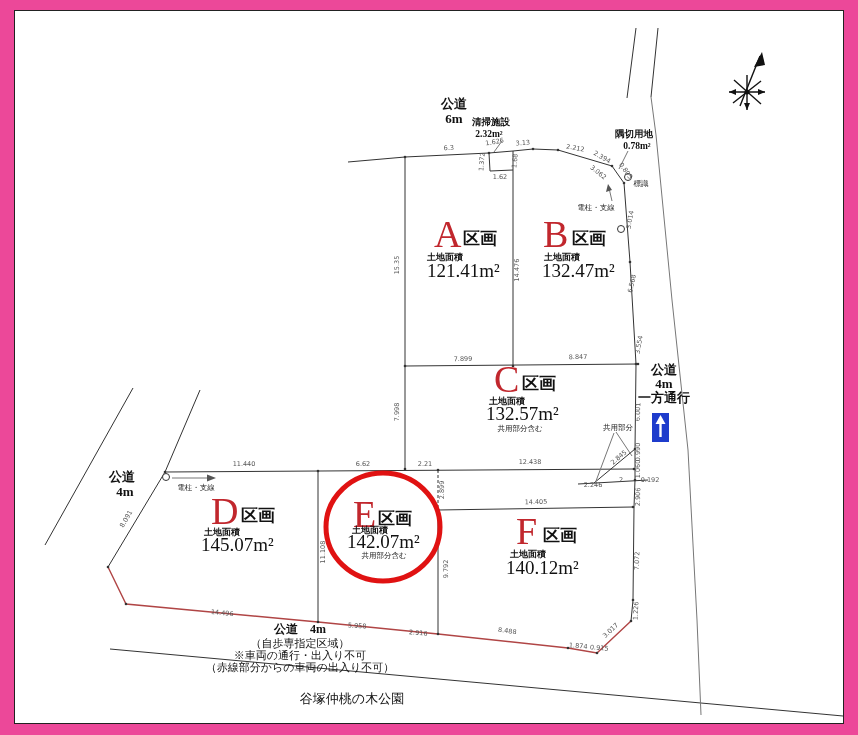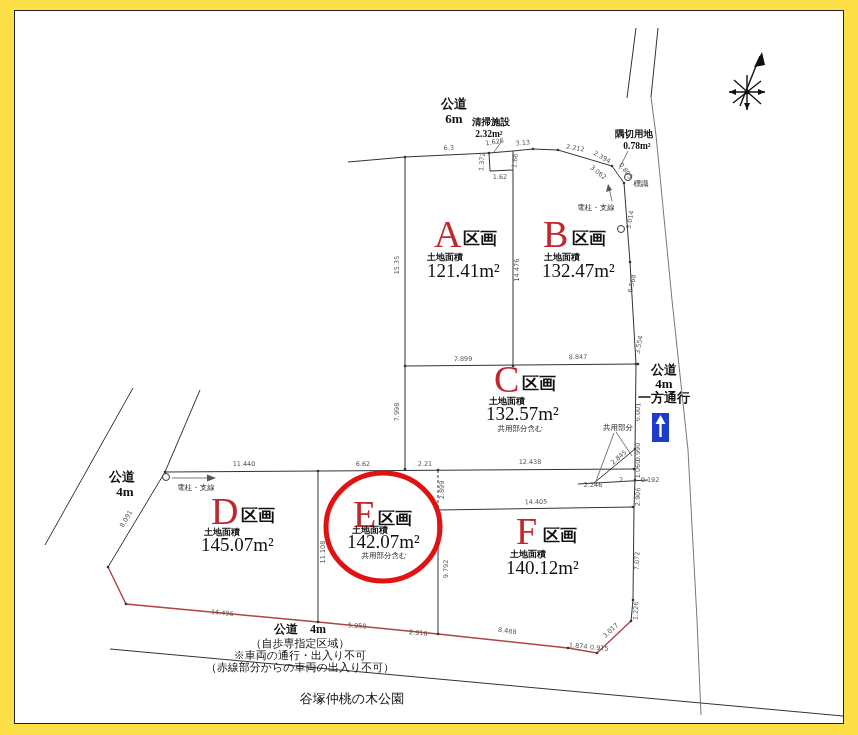--- a/index.html
+++ b/index.html
@@ -1,16 +1,16 @@
 <!DOCTYPE html>
 <html style="--plot_letter: #c1272d; --highlight: #e01212; --red_boundary: #b04545; --oneway_blue: #1e3ccc; --line: #333333; --dim_text: #555555;"><head>
 <meta charset="utf-8">
 <style>
   html,body{margin:0;padding:0;background:#fff;}
-  .stage{width:858px;height:735px;position:relative;background:#fde047;}
+  .stage{width:858px;height:735px;position:relative;background:#ec4899;}
   svg{display:block;}
   text{user-select:none;}
   .plot-letter{font-family:"Liberation Serif",serif;font-size:38px;fill:var(--plot_letter,#c1272d);}
   .plot-suffix{font-family:"Liberation Serif",serif;font-size:17px;font-weight:bold;fill:#111;}
   .area-title{font-family:"Liberation Serif",serif;font-size:9px;font-weight:bold;fill:#111;}
   .area-value{font-family:"Liberation Serif",serif;font-size:19px;fill:#111;}
   .note{font-family:"Liberation Serif",serif;font-size:7.5px;fill:#222;}
   .roadlbl{font-family:"Liberation Serif",serif;font-size:13px;font-weight:bold;fill:#111;}
   .small{font-family:"Liberation Serif",serif;font-size:9.5px;font-weight:bold;fill:#111;}
   .tiny{font-family:"Liberation Serif",serif;font-size:7.5px;fill:#222;}

